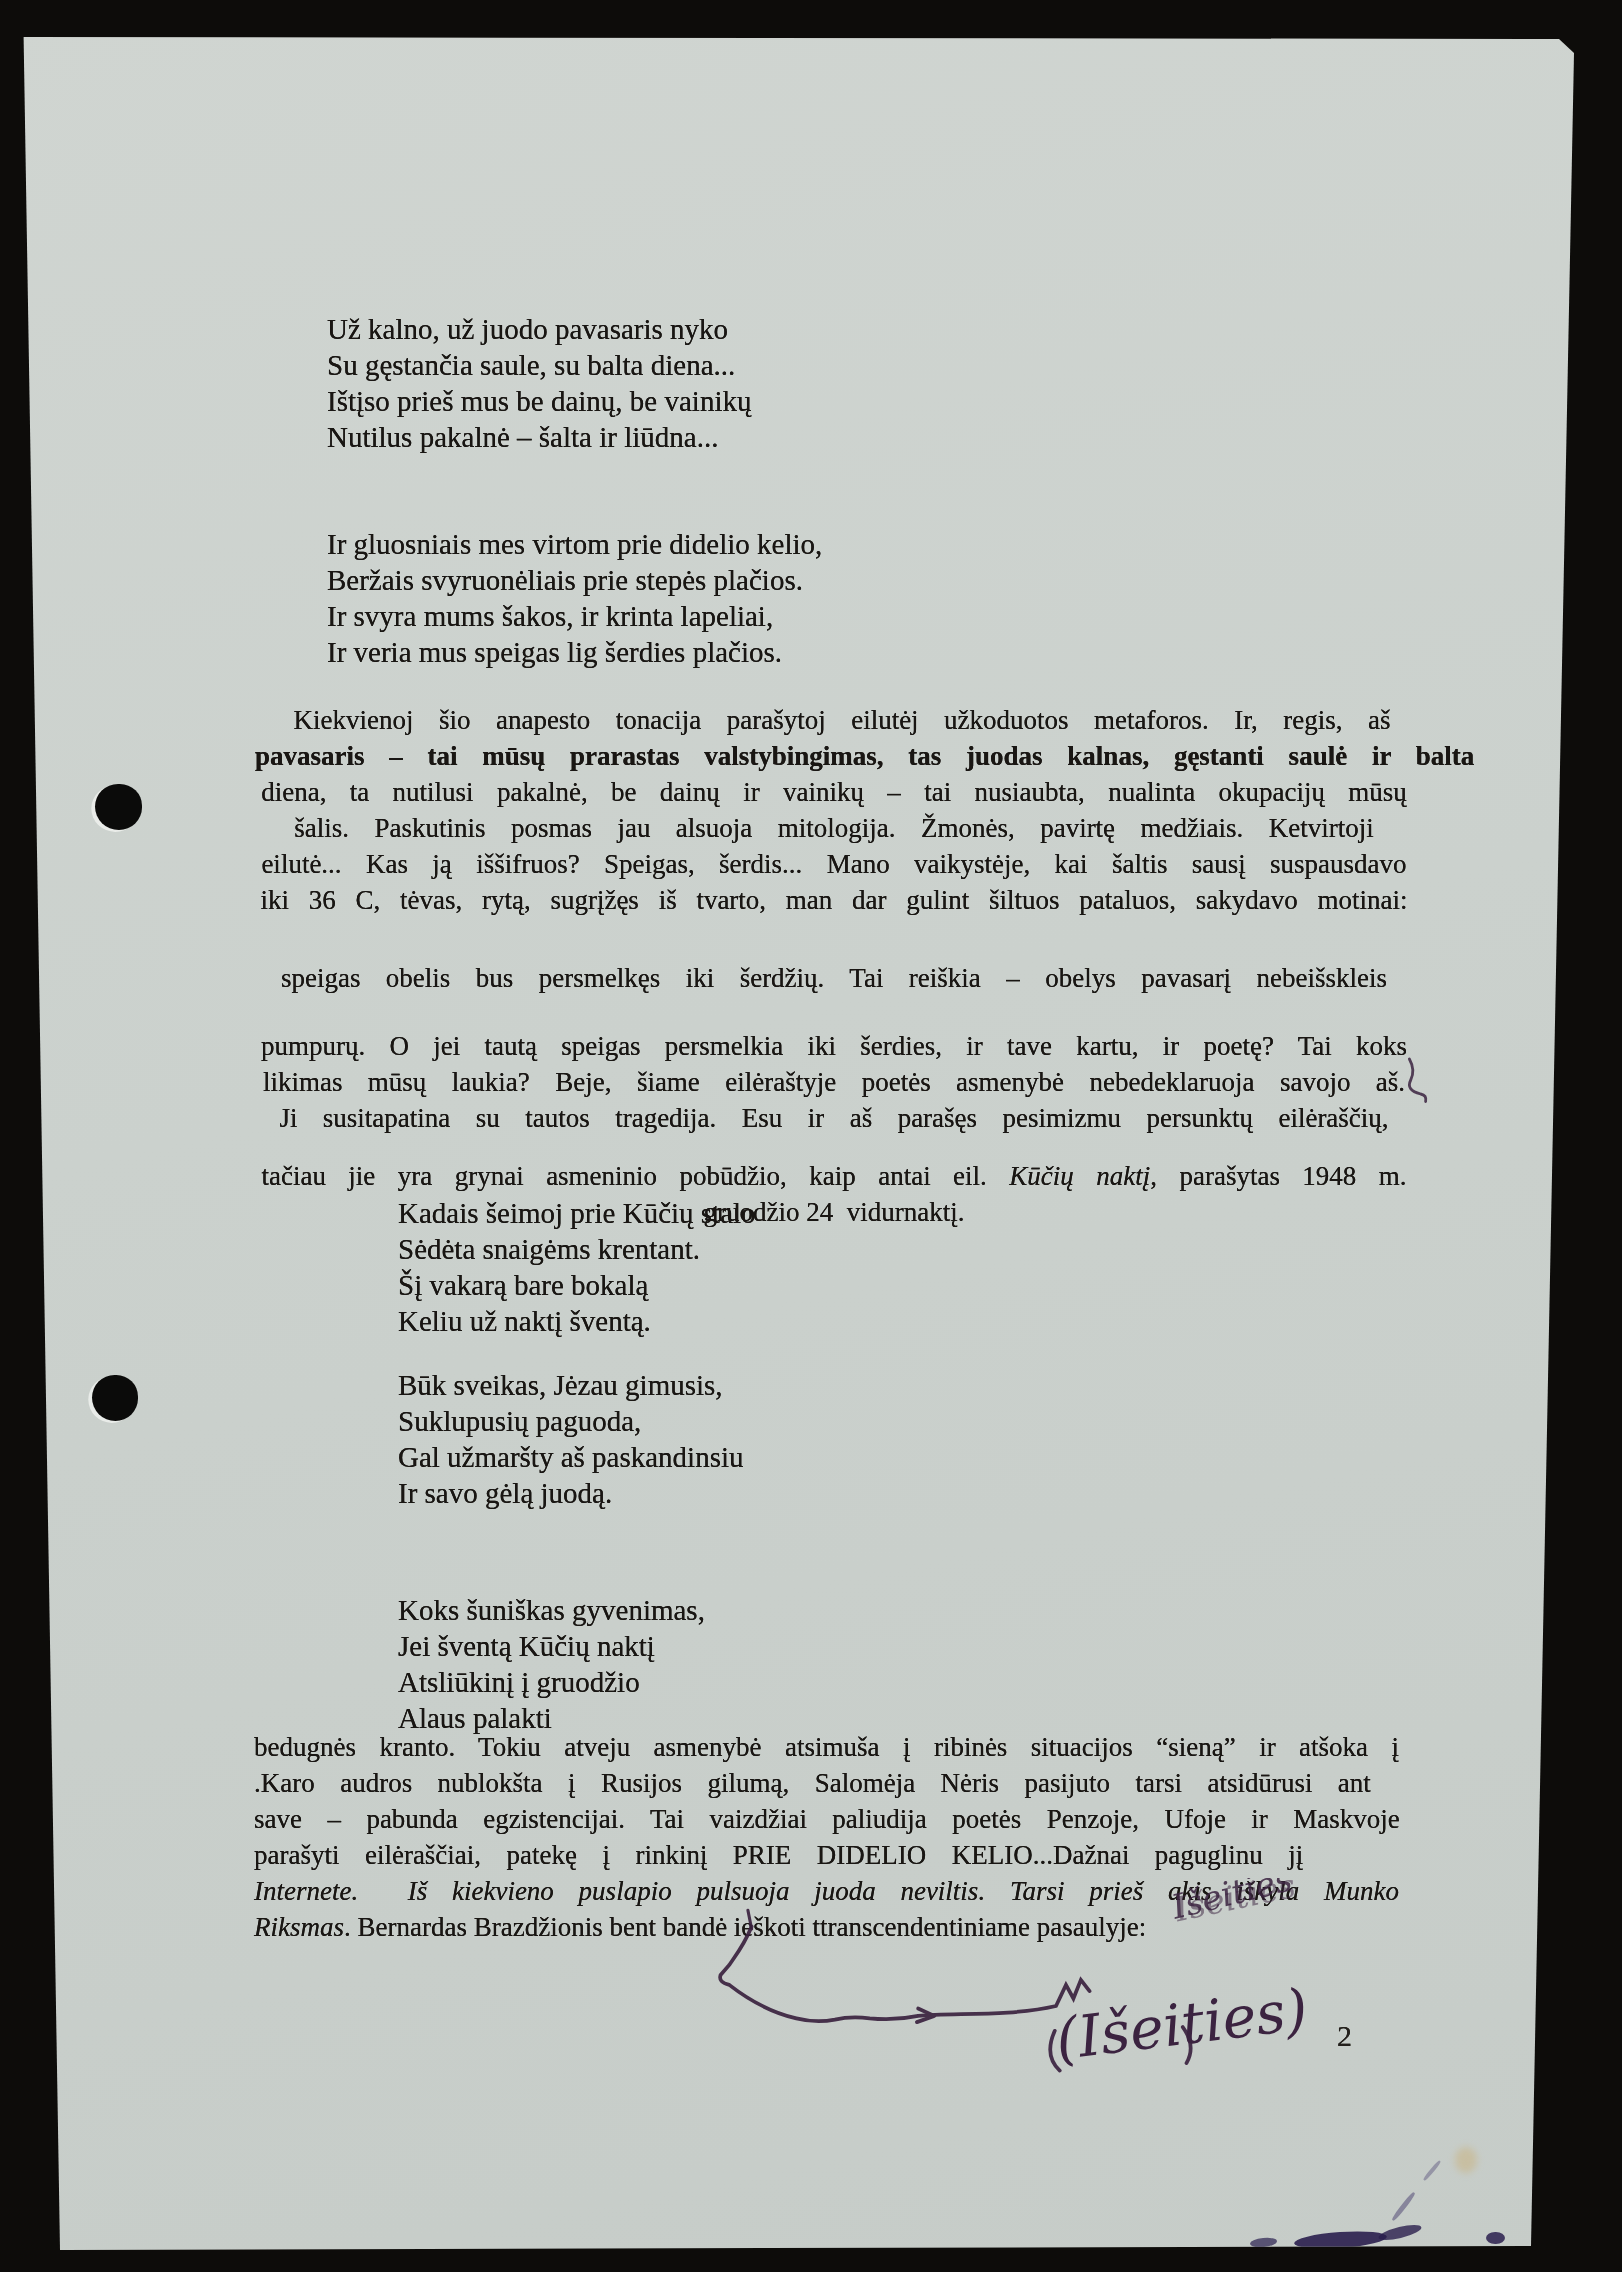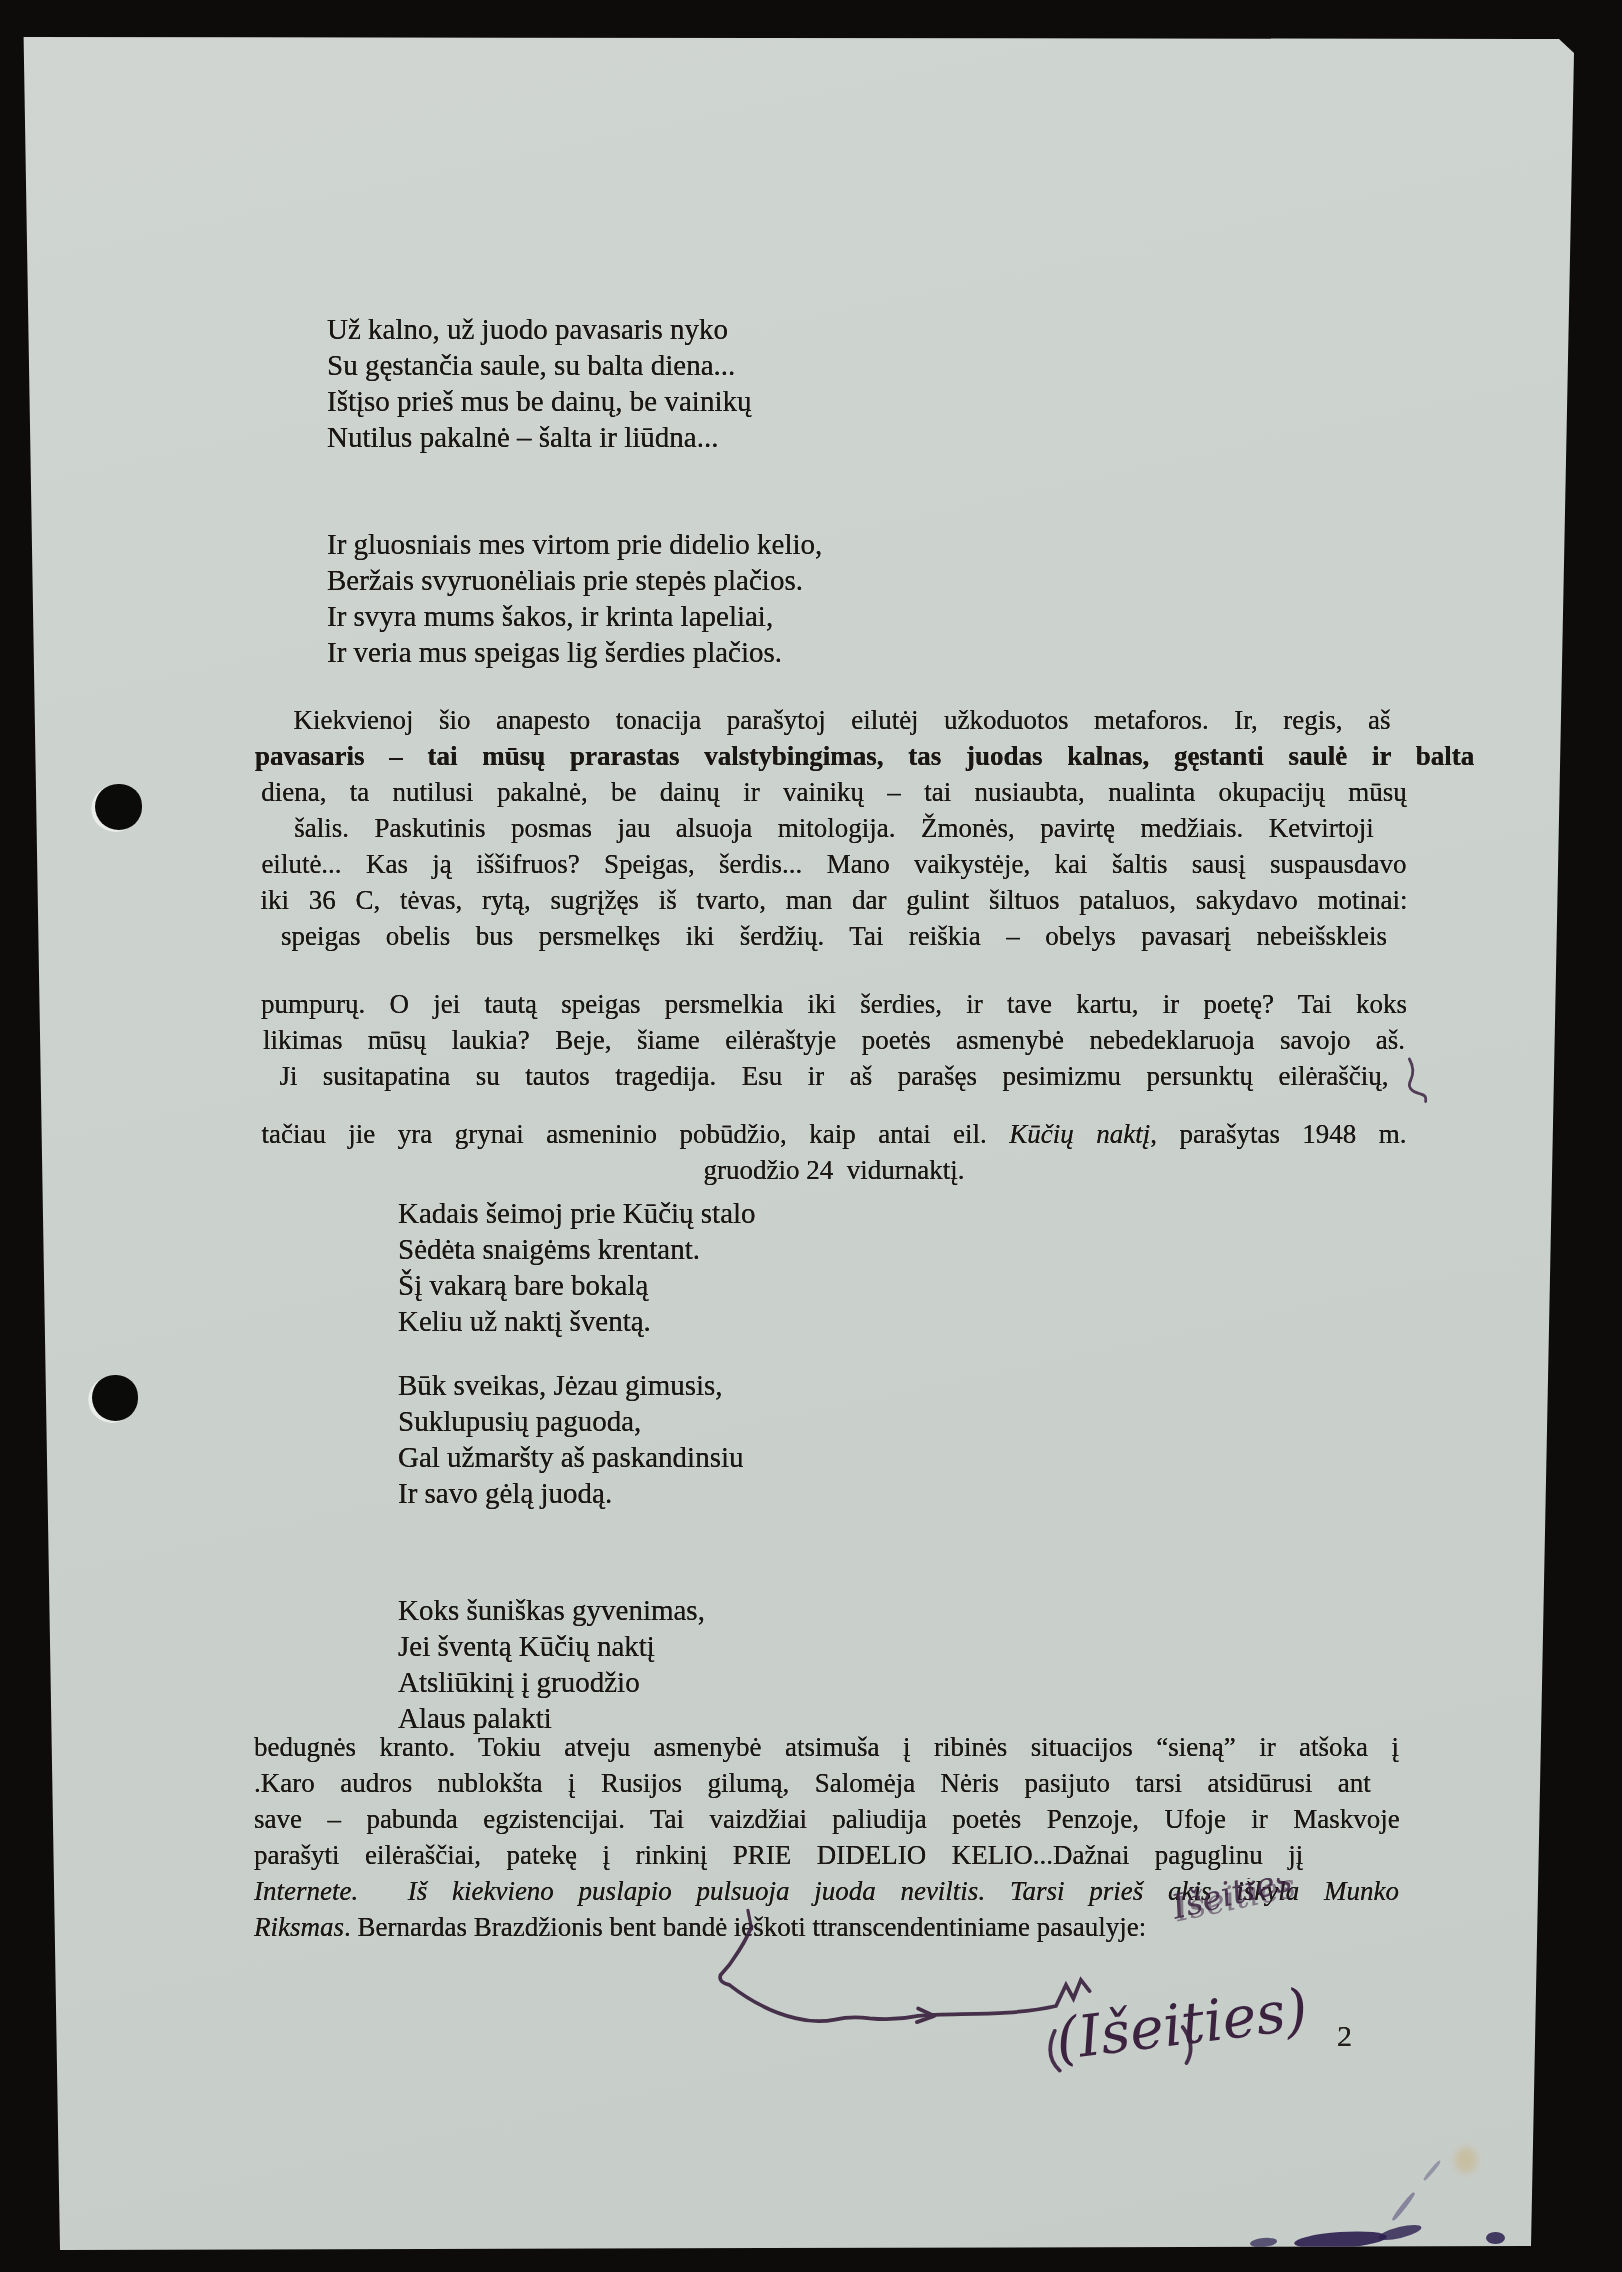--- a/index.html
+++ b/index.html
@@ -54,21 +54,21 @@
         <div class="tline last"><span class="seg"><span>Ir veria mus speigas lig šerdies plačios.</span></span></div>
       </div>
 
     <div class="block prose indent" style="left:255px;top:702px;text-align:center;">
         <div class="tline first" style="padding-left: 16px;"><span class="seg" style="word-spacing: 18.7px;"><span>Kiekvienoj šio anapesto tonacija parašytoj eilutėj užkoduotos metaforos. Ir, regis, aš</span></span></div>
         <div class="tline"><span class="seg" style="word-spacing: 18px; font-weight: bold;"><span>pavasaris – tai mūsų prarastas valstybingimas, tas juodas kalnas, gęstanti saulė ir balta</span></span></div>
         <div class="tline"><span class="seg" style="word-spacing: 16.6px;"><span>diena, ta nutilusi pakalnė, be dainų ir vainikų – tai nusiaubta, nualinta okupacijų mūsų</span></span></div>
         <div class="tline"><span class="seg" style="word-spacing: 18.7px;"><span>šalis. Paskutinis posmas jau alsuoja mitologija. Žmonės, pavirtę medžiais. Ketvirtoji</span></span></div>
         <div class="tline"><span class="seg" style="word-spacing: 17.6px;"><span>eilutė... Kas ją iššifruos? Speigas, šerdis... Mano vaikystėje, kai šaltis sausį suspausdavo</span></span></div>
         <div class="tline"><span class="seg" style="word-spacing: 13px;"><span>iki 36 C, tėvas, rytą, sugrįžęs iš tvarto, man dar gulint šiltuos pataluos, sakydavo motinai:</span></span></div>
-        <div class="tline"><span class="seg" style="word-spacing: 18.7px;"><span>speigas obelis bus persmelkęs iki šerdžių. Tai reiškia – obelys pavasarį nebeišskleis</span></span></div>
+        <div class="tline"><span class="seg" style="word-spacing: 18.7px; margin-top: 42px;"><span>speigas obelis bus persmelkęs iki šerdžių. Tai reiškia – obelys pavasarį nebeišskleis</span></span></div>
         <div class="tline"><span class="seg" style="word-spacing: 17.5px; margin-top: 32px;"><span>pumpurų. O jei tautą speigas persmelkia iki šerdies, ir tave kartu, ir poetę? Tai koks</span></span></div>
         <div class="tline"><span class="seg" style="word-spacing: 18.7px;"><span>likimas mūsų laukia? Beje, šiame eilėraštyje poetės asmenybė nebedeklaruoja savojo aš.</span></span></div>
         <div class="tline"><span class="seg" style="word-spacing: 18.7px;"><span>Ji susitapatina su tautos tragedija. Esu ir aš parašęs pesimizmu persunktų eilėraščių,</span></span></div>
         <div class="tline"><span class="seg" style="word-spacing: 15.7px; margin-top: 22px;"><span>tačiau jie yra grynai asmeninio pobūdžio, kaip antai eil. </span><span class="it">Kūčių naktį</span><span>, parašytas 1948 m.</span></span></div>
         <div class="tline last"><span class="seg"><span>gruodžio 24  vidurnaktį.</span></span></div>
       </div>
 
     <div class="block poemblock" style="left:398px;top:1195px;">
         <div class="tline first"><span class="seg"><span>Kadais šeimoj prie Kūčių stalo</span></span></div>
         <div class="tline"><span class="seg"><span>Sėdėta snaigėms krentant.</span></span></div>

